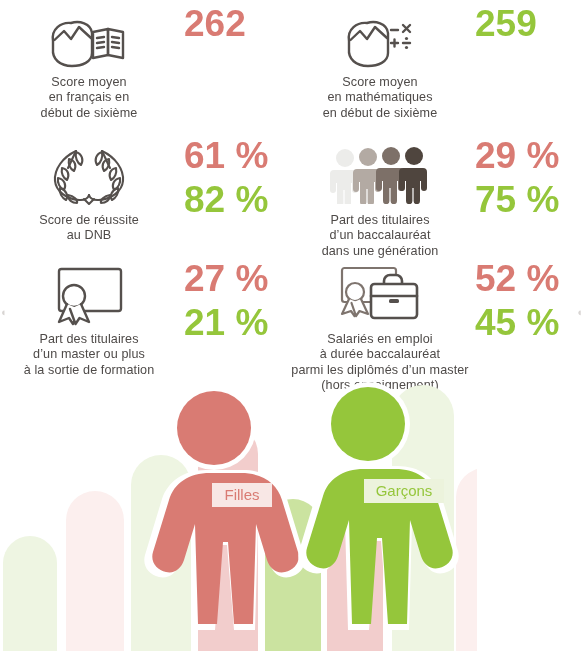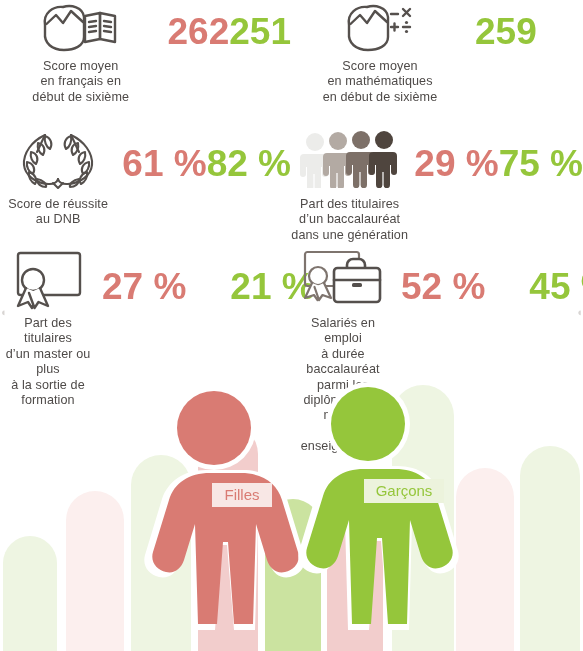--- a/index.html
+++ b/index.html
@@ -25,64 +25,64 @@
     display:flex;
     flex-direction:row;
     align-items:flex-start;
   }
   .stat-left{
     width:178px;
     display:flex;
     flex-direction:column;
     align-items:center;
     padding-top:2px;
+    margin-top:16px;
   }
   .stat-icon{
     height:52px;
     display:flex;align-items:center;justify-content:center;
   }
   .stat-icon svg{display:block;}
   .stat-label{
     margin-top:5px;
     font-size:12.6px;
     line-height:15.4px;
     color:#4e4a48;
     text-align:center;
     white-space:pre-line;
     letter-spacing:0.1px;
   }
   .stat-values{
     padding-left:6px;
     padding-top:2px;
-    display:flex;flex-direction:row;
+    display:flex;flex-direction:column;
     align-items:center;
-    margin-top:8px;
   }
   .val{
     font-size:37px;
     font-weight:bold;
     line-height:44px;
     letter-spacing:0px;
     white-space:pre;
   }
   .val-girls{color:#d97b73;}
   .val-boys{color:#95c63b;}
 
   
   .cell-r2 .stat-left{padding-top:6px;}
   .cell-r2 .stat-icon{height:66px;}
   .cell-r2 .stat-values{padding-top:14px;}
   .cell-r3 .stat-left{padding-top:6px;}
   .cell-r3 .stat-icon{height:62px;}
-  .cell-r3 .stat-values{padding-top:14px;gap:44px;}
+  .cell-r3 .stat-values{padding-top:14px;}
 
   
   .illustration{
     position:absolute;left:0;top:372px;
-    width:583px;height:279px;
+    width:477px;height:279px;
     overflow:hidden;
   }
   .illustration svg{display:block;}
 
   .edge-mark{
     position:absolute;
     color:#b9b3b0;
     font-size:11px;
     opacity:.55;
     user-select:none;
@@ -106,21 +106,20 @@
             <path d="M66 18 L73 19 M66 23 L73 24 M66 28 L73 29"></path>
           </g>
         </svg>
       </div>
       <div class="stat-label">Score moyen
 en français en
 début de sixième</div>
     </div>
     <div class="stat-values">
       <div class="val val-girls">262</div>
-      <div class="val val-boys">251</div>
     </div>
   </div>
 
   <div class="stat-cell cell-r1">
     <div class="stat-left">
       <div class="stat-icon">
         <svg width="86" height="50" viewBox="0 0 86 50">
           <g fill="none" stroke="#55504d" stroke-width="2.4" stroke-linejoin="round" stroke-linecap="round">
             <path d="M12 22 C10 10, 20 3, 30 4 C38 1.5, 50 4, 51 14 L51 34 C51 43, 41 47, 31 47 C19 47, 11 40, 12 30 Z"></path>
             <path d="M13.5 21 L23 12 L30 20 L38 8 L50 19"></path>

